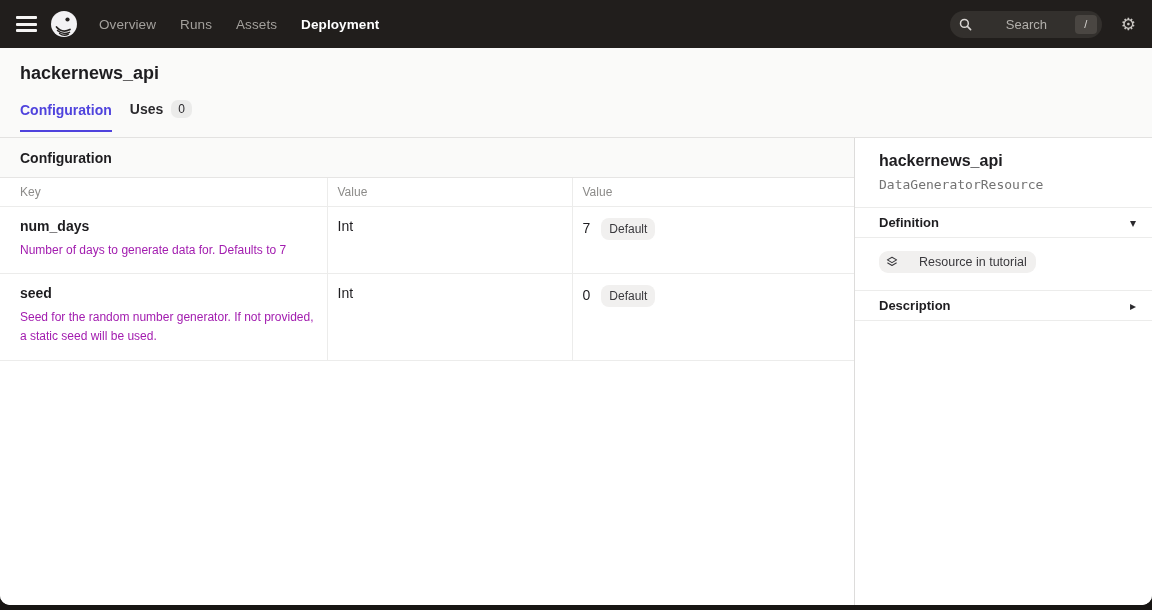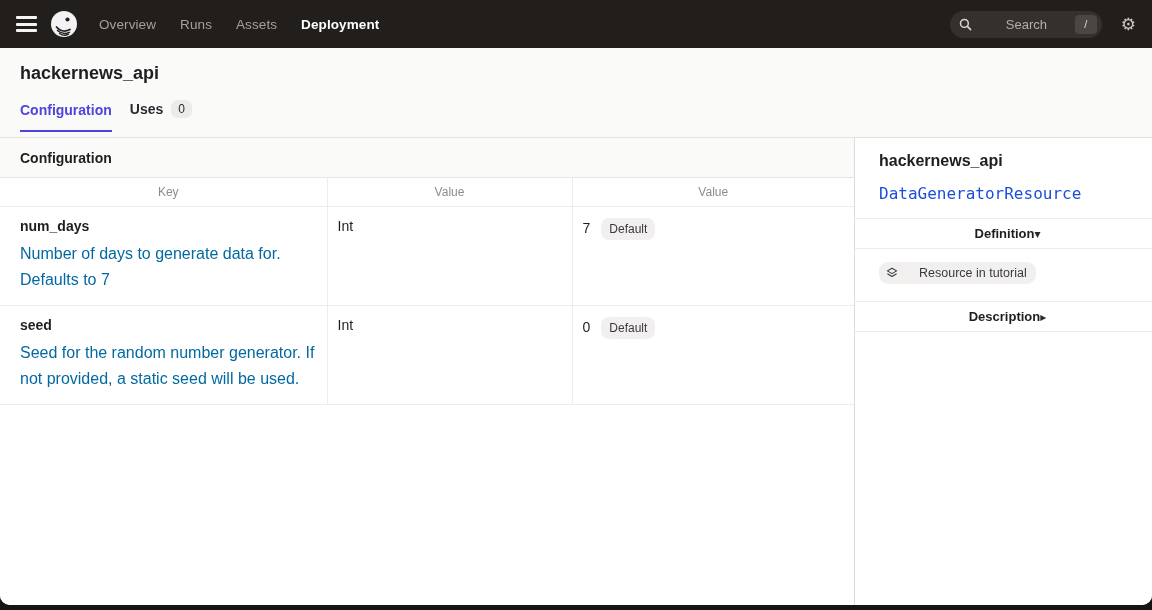--- a/index.html
+++ b/index.html
@@ -70,44 +70,44 @@
     background: #fafaf9; border-bottom: 1px solid #e6e5e4;
     height: 40px; flex: 0 0 40px; display: flex; align-items: center;
     font-size: 14px; font-weight: 700; color: #1e1d20; padding: 0 20px;
   }
 
   
   .cfg-table { width: 100%; border-collapse: collapse; table-layout: fixed; }
   .cfg-table col.c-key { width: 327px; }
   .cfg-table col.c-type { width: 245px; }
   .cfg-table th {
-    font-size: 12px; font-weight: 400; color: #8c8b89; text-align: center;
+    font-size: 12px; font-weight: 400; color: #8c8b89; text-align: left;
     padding: 7px 10px; border-bottom: 1px solid #ececeb;
   }
   .cfg-table th:first-child, .cfg-table td:first-child { padding-left: 20px; }
   .cfg-table th + th, .cfg-table td + td { border-left: 1px solid #ececeb; }
   .cfg-table td { vertical-align: top; padding: 11px 10px 13px; border-bottom: 1px solid #ececeb; }
   .key-name { font-size: 14px; font-weight: 700; color: #1e1d20; }
-  .key-desc { font-size: 16px; color: #0369a1; margin-top: 7px; line-height: 1.6; max-width: 300px; }
+  .key-desc { font-size: 12px; color: #a21caf; margin-top: 7px; line-height: 1.6; max-width: 300px; }
   .type-cell { font-size: 14px; color: #1e1d20; }
   .value-cell { display: flex; align-items: flex-start; gap: 11px; }
   .value-num { font-size: 14px; color: #1e1d20; padding-top: 2px; }
   .default-badge {
     background: #f1f0ef; border-radius: 8px; padding: 4px 8px;
     font-size: 12px; color: #3a393d;
   }
 
   
   .sidebar { flex: 1; background: #fff; display: flex; flex-direction: column; }
   .sidebar-head { padding: 14px 24px 15px; }
   .sidebar-title { font-size: 16px; font-weight: 700; color: #1e1d20; }
-  .sidebar-subtitle { font-family: "DejaVu Sans Mono", monospace; font-size: 16px; color: #1d4ed8; margin-top: 14px; }
+  .sidebar-subtitle { font-family: "DejaVu Sans Mono", monospace; font-size: 13px; color: #737373; margin-top: 7px; }
   .side-section { border-top: 1px solid #ececeb; }
   .side-section-header {
-    display: flex; align-items: center; justify-content: center;
+    display: flex; align-items: center; justify-content: space-between;
     padding: 7px 16px 7px 24px; cursor: pointer; min-height: 28px;
   }
   .side-section-label { font-size: 13px; font-weight: 700; color: #1e1d20; }
   .chevron { font-size: 12px; color: #2b2a2e; line-height: 1; }
   .side-section-body { border-top: 1px solid #ececeb; padding: 13px 24px 17px; }
   .tag-badge {
     display: inline-flex; align-items: center; gap: 21px;
     background: #f1f0ef; border-radius: 9px; padding: 4px 9px 4px 7px;
     font-size: 12.5px; color: #3a393d; cursor: default;
   }

